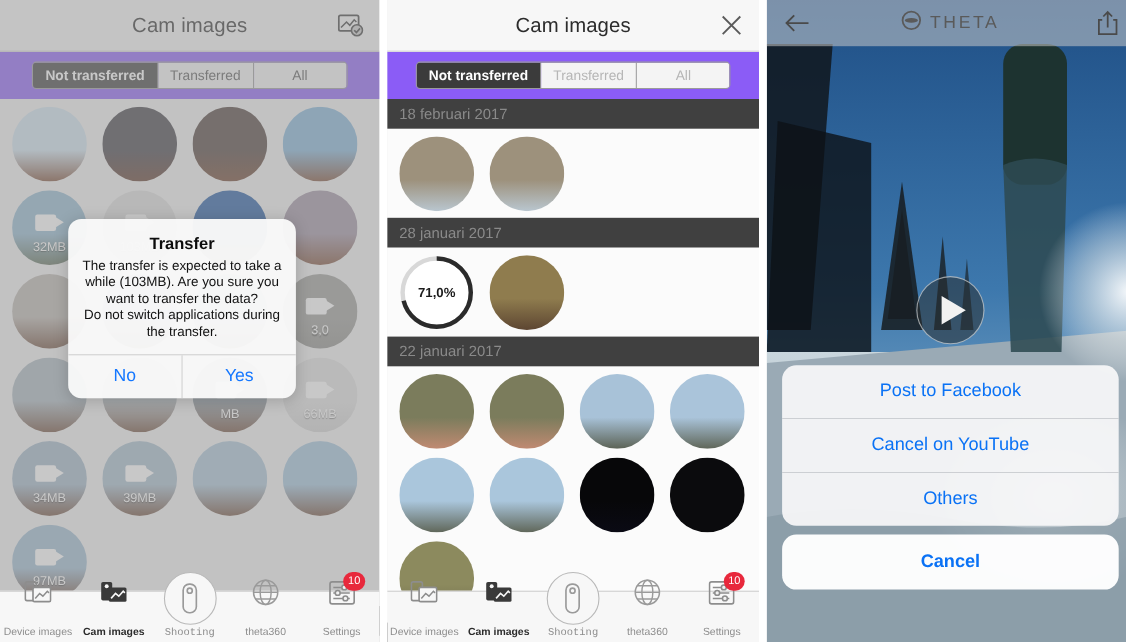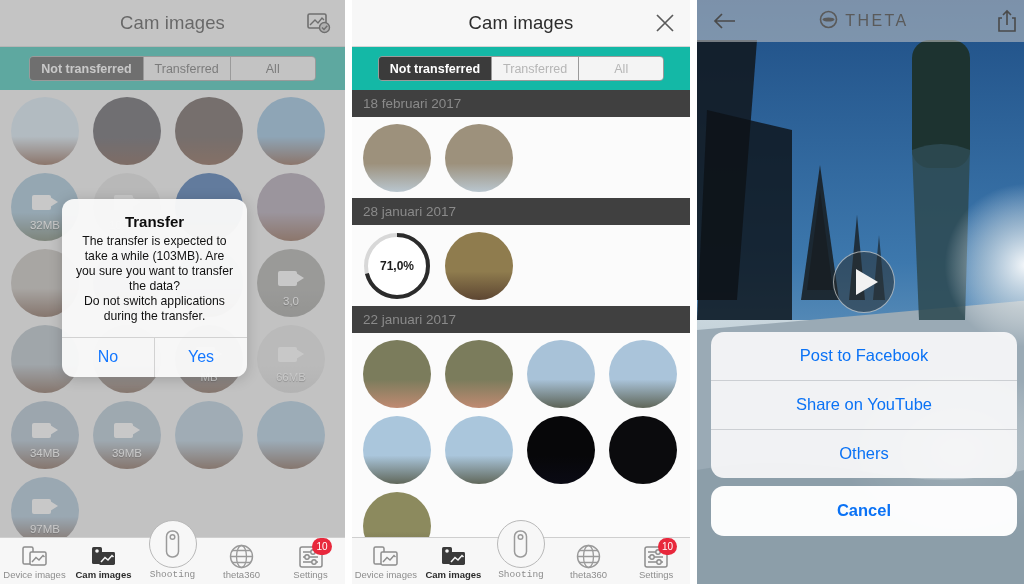--- a/index.html
+++ b/index.html
@@ -22,21 +22,21 @@
     position: relative; height: 47px; width: 100%;
     background: #f7f7f7;
     border-bottom: 1px solid #d4d4d4;
     display: flex; align-items: center; justify-content: center;
   }
   .navbar .title { font-size: 18.5px; color: #2c2c2c; letter-spacing: .1px; }
   .nav-right { position: absolute; right: 14px; top: 50%; transform: translateY(-50%); display: flex; align-items: center; }
   .nav-left  { position: absolute; left: 16px;  top: 50%; transform: translateY(-50%); display: flex; align-items: center; }
 
   
-  .segwrap { padding: 9px 0 9px 0; display: flex; justify-content: center; background: #14b8a6; }
+  .segwrap { padding: 9px 0 9px 0; display: flex; justify-content: center; background: #8b5cf6; }
   .seg { display: flex; border: 1px solid #9a9a9a; border-radius: 4px; overflow: hidden; height: 25px; }
   .seg .s { display: flex; align-items: center; justify-content: center;
             font-size: 12.5px; color: #555; padding: 0 11px; min-width: 84px;
             border-right: 1px solid #9a9a9a; background: #f4f4f4; }
   .seg .s:last-child { border-right: none; }
   .seg .s.active { background: #3b3b3b; color: #fff; font-weight: bold; }
   .seg .s.dim { color: #b6b6b6; }
 
   
   .grid { display: flex; flex-wrap: wrap; padding: 5px 4px 0 4px; }
@@ -60,33 +60,33 @@
   .ring .lbl { position: absolute; inset: 0; display: flex; align-items: center; justify-content: center;
                font-size: 12px; font-weight: bold; color: #1c1c1c; }
 
   
   .tabbar { position: absolute; bottom: 0; left: 0; right: 0; height: 47px;
             background: #f7f7f7; border-top: 1px solid #cfcfcf;
             display: flex; align-items: flex-end; }
   .tab { flex: 1; display: flex; flex-direction: column; align-items: center; justify-content: flex-end;
          padding-bottom: 4px; position: relative; }
   .tab .ic { height: 26px; display: flex; align-items: flex-end; justify-content: center; }
-  .tab .tl { font-size: 9.5px; color: #8d8d8d; margin-top: 0; }
+  .tab .tl { font-size: 9.5px; color: #8d8d8d; margin-top: 18px; }
   .tab.sel .tl { color: #2b2b2b; font-weight: bold; }
   .tab.shoot { margin-top: -14px; font-family: Liberation Mono, monospace; }
   .shootcircle { position: absolute; bottom: 16px; left: 50%; transform: translateX(-50%);
                  width: 48px; height: 48px; border-radius: 50%; background: #f7f7f7;
                  border: 1px solid #b9b9b9; display: flex; align-items: center; justify-content: center; }
   .badge { position: absolute; top: -5px; right: -9px; min-width: 17px; height: 17px;
            border-radius: 9px; background: #e8283c; color: #fff; font-size: 10px;
            display: flex; align-items: center; justify-content: center; padding: 0 4px; }
 
   
   .dimmer { position: absolute; inset: 0; background: rgba(155,155,155,.55); }
-  .alert { position: absolute; left: 62px; top: 199px; width: 185px;
+  .alert { position: absolute; left: 62px; top: 199px; width: 207px;
            background: rgba(249,249,249,.96); border-radius: 12px; overflow: hidden;
            box-shadow: 0 2px 14px rgba(0,0,0,.18); }
   .alert .body { padding: 14px 13px 13px 13px; text-align: center; }
   .alert .atitle { font-size: 15px; font-weight: bold; color: #0c0c0c; margin-bottom: 4px; }
   .alert .amsg { font-size: 12.2px; color: #111; line-height: 1.23; }
   .alert .arow { display: flex; border-top: 1px solid #d2d2d2; }
   .alert .btn { flex: 1; text-align: center; padding: 10px 0 11px 0;
                 color: #1477ff; font-size: 16px; }
   .alert .btn.left { border-right: 1px solid #d2d2d2; }
 
@@ -584,20 +584,20 @@
       </span>
     </div>
 
     <div class="play">
       <span class="tri"></span>
     </div>
 
     <div class="sheet">
       <div class="sheetgrp" id="sheetopts">
           <div class="sheetitem">Post to Facebook</div>
-          <div class="sheetitem">Share on YouTube</div>
+          <div class="sheetitem">Cancel on YouTube</div>
           <div class="sheetitem">Others</div>
         </div>
       <div class="sheetcancel">Cancel</div>
     </div>
   </div>
 
 </div>
 
 </body></html>

